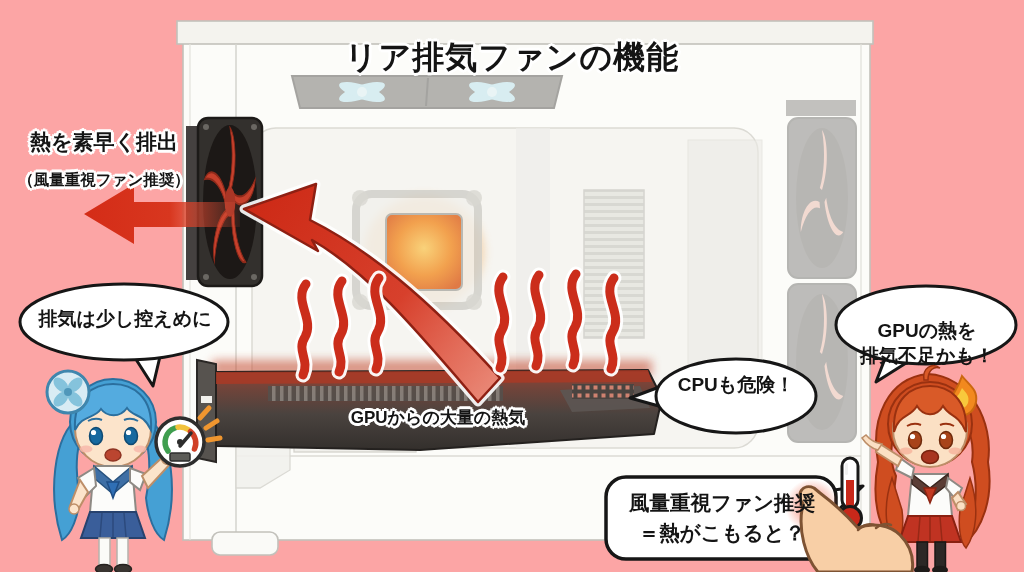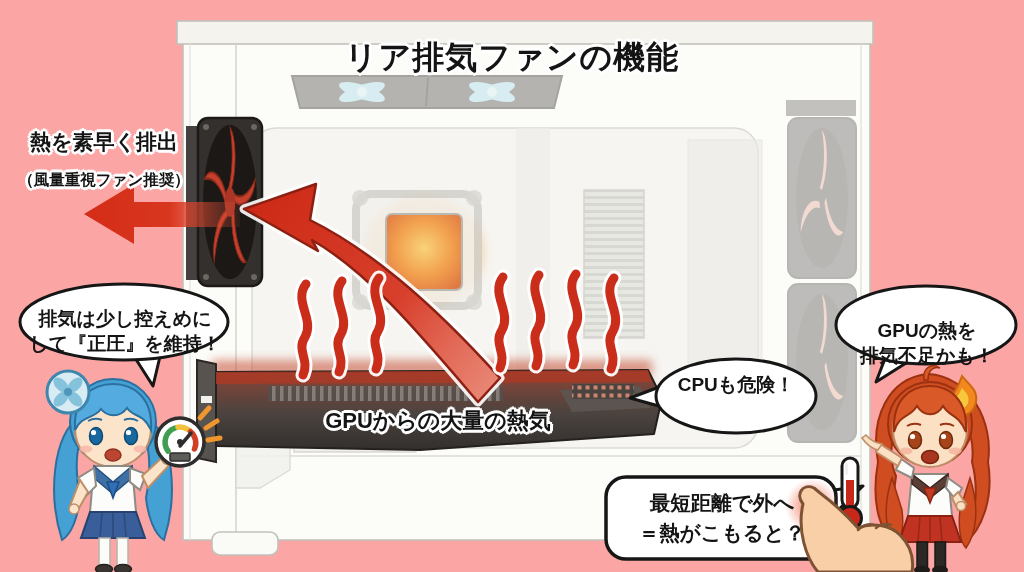--- a/index.html
+++ b/index.html
@@ -13,21 +13,21 @@
   .outlined{
     text-shadow:
       -2px -2px 0 #fff, 2px -2px 0 #fff, -2px 2px 0 #fff, 2px 2px 0 #fff,
       -3px 0 0 #fff, 3px 0 0 #fff, 0 -3px 0 #fff, 0 3px 0 #fff,
       -2px 0 0 #fff, 2px 0 0 #fff, 0 -2px 0 #fff, 0 2px 0 #fff;
   }
   #title{left:262px;top:36px;width:500px;font-size:32px;letter-spacing:1px;}
   #exhaust-note{left:0px;top:128px;width:208px;}
   #exhaust-note .l1{display:block;font-size:21px;}
   #exhaust-note .l2{display:block;font-size:15.5px;margin-top:14px;}
-  #gpu-heat{left:292px;top:406px;width:292px;font-size:22px;}
+  #gpu-heat{left:292px;top:406px;width:292px;font-size:17px;}
   .bubble-text{line-height:1.32;font-size:19px;}
   #bt-left{left:28px;top:306px;width:194px;}
   #bt-cpu{left:660px;top:372px;width:152px;}
   #bt-right{left:838px;top:318px;width:178px;}
   #bt-bottom{left:618px;top:488px;width:208px;font-size:20.5px;line-height:1.45;}
   .wispW{stroke:#ffffff;stroke-width:15;fill:none;stroke-linecap:round;opacity:.95}
   .wispR{stroke:#cb2d1b;stroke-width:9;fill:none;stroke-linecap:round}
 </style>
 </head>
 <body>
@@ -322,30 +322,29 @@
 
   <div id="exhaust-note" class="txt outlined">
     <span class="l1">熱を素早く排出</span>
     <span class="l2">（風量重視ファン推奨）</span>
   </div>
 
   <div id="gpu-heat" class="txt outlined">GPUからの大量の熱気</div>
 
   <div id="bt-left" class="txt bubble-text">
     <span style="display:block">排気は少し控えめに</span>
-    <span style="display:block">して『正圧』を維持！</span>
   </div>
 
   <div id="bt-cpu" class="txt bubble-text">
     <span style="display:block">CPUも危険！</span>
   </div>
 
   <div id="bt-right" class="txt bubble-text">
     <span style="display:block">GPUの熱を</span>
     <span style="display:block">排気不足かも！</span>
   </div>
 
   <div id="bt-bottom" class="txt bubble-text">
-    <span style="display:block">最短距離で外へ</span>
+    <span style="display:block">風量重視ファン推奨</span>
     <span style="display:block">＝熱がこもると？</span>
   </div>
 
 </div>
 
 </body></html>

